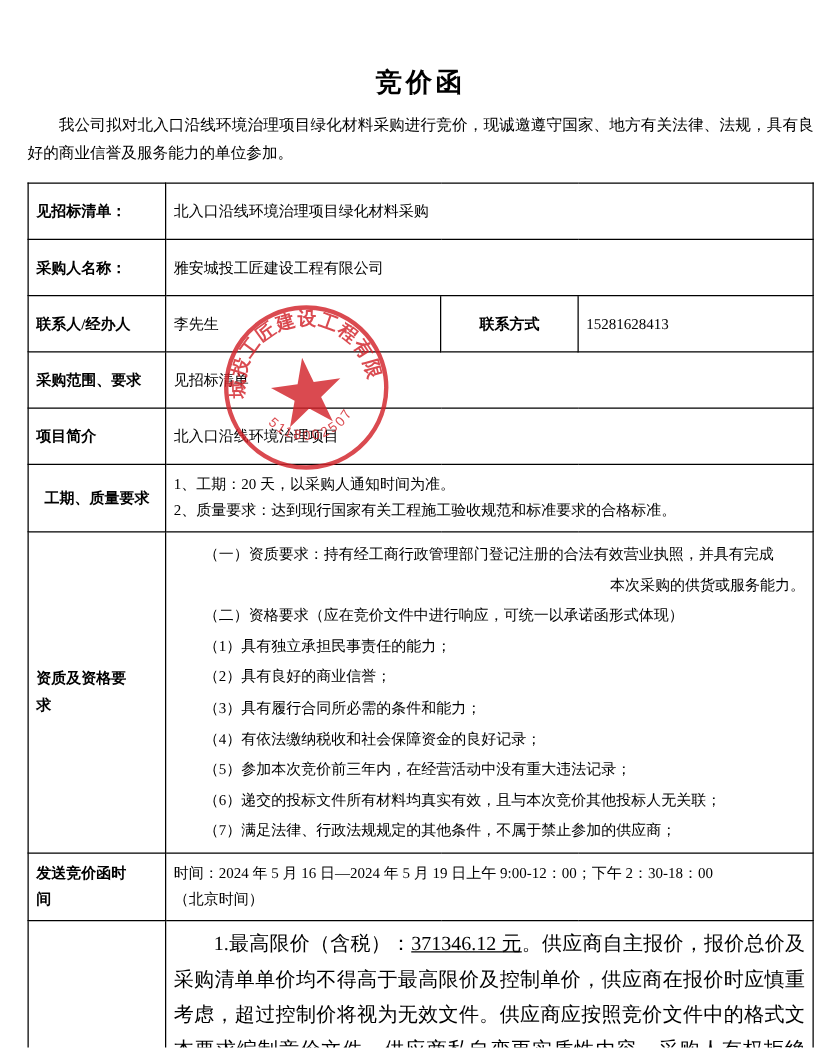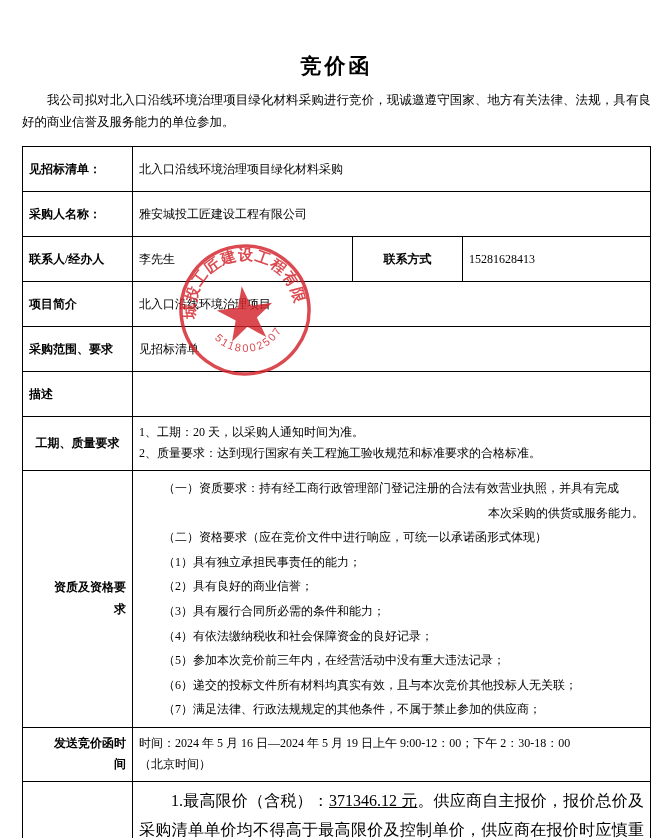--- a/index.html
+++ b/index.html
@@ -72,21 +72,21 @@
     font-size: 12px;
   }
   .qual p {
     margin: 0;
     font-size: 12px;
     line-height: 2.05;
   }
   .qual p.indent2 { text-indent: 2em; }
   .qual p.flush { text-indent: 0; text-align: right; }
   .vertlabel {
-    text-align: right;
+    text-align: left;
     font-weight: bold;
   }
   .vertlabel span { display: block; line-height: 1.8; }
   .req p {
     margin: 0;
     font-size: 16px;
     line-height: 1.78;
     text-align: justify;
   }
   .req p.ind { text-indent: 2em; }
@@ -149,30 +149,26 @@
           <td class="label-left tall">采购人名称：</td>
           <td class="value tall" colspan="3">雅安城投工匠建设工程有限公司</td>
         </tr>
         <tr>
           <td class="label-left tall">联系人/经办人</td>
           <td class="value tall">李先生</td>
           <td class="label tall">联系方式</td>
           <td class="value tall">15281628413</td>
         </tr>
         <tr>
+          <td class="label-left tall">采购范围、要求</td>
+          <td class="value tall" colspan="3">见招标清单</td>
+        </tr>
+        <tr>
           <td class="label-left tall">项目简介</td>
           <td class="value tall" colspan="3">北入口沿线环境治理项目</td>
-        </tr>
-        <tr>
-          <td class="label-left tall">采购范围、要求</td>
-          <td class="value tall" colspan="3">见招标清单</td>
-        </tr>
-        <tr>
-          <td class="label-left tall">描述</td>
-          <td class="value tall" colspan="3"></td>
         </tr>
         <tr>
           <td class="label">工期、质量要求</td>
           <td class="value cell-lines" colspan="3">
             <p>1、工期：20 天，以采购人通知时间为准。</p>
             <p>2、质量要求：达到现行国家有关工程施工验收规范和标准要求的合格标准。</p>
           </td>
         </tr>
         <tr>
           <td class="vertlabel">

